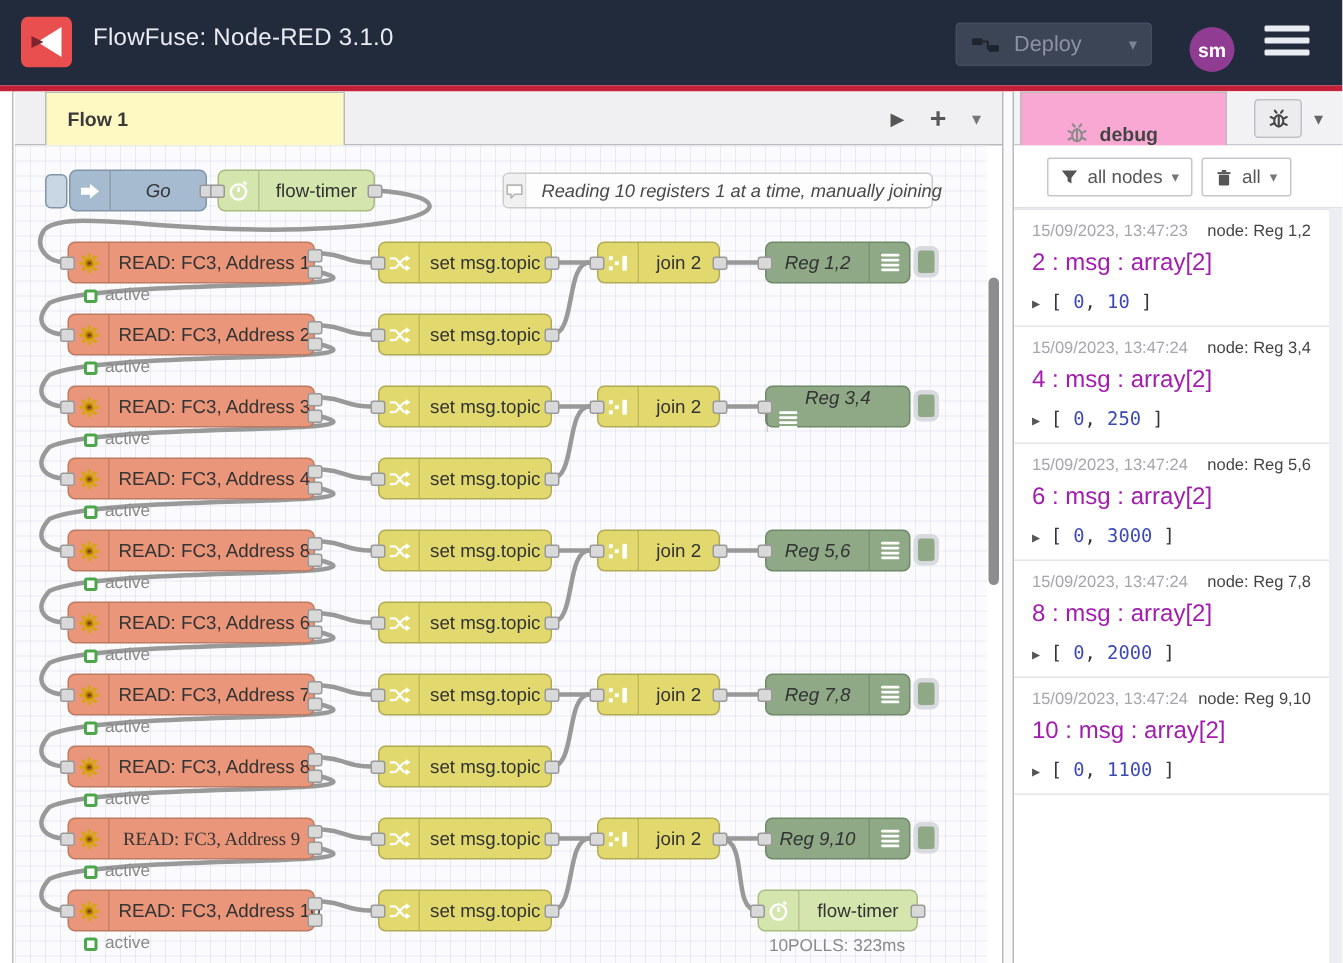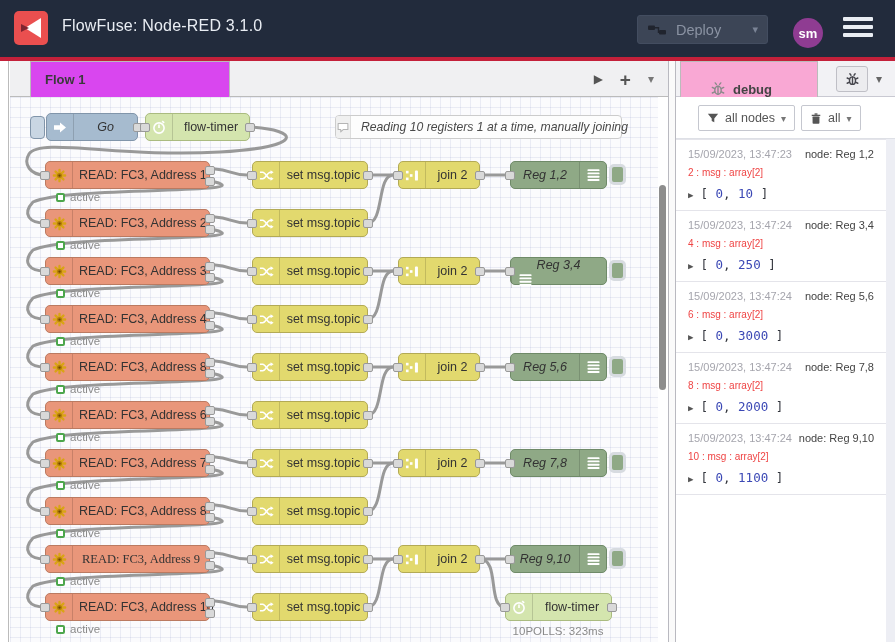--- a/index.html
+++ b/index.html
@@ -16,21 +16,21 @@
   #deploy .dcaret{color:#7b8496;font-size:11px;margin-left:auto;}
   #avatar{position:absolute;left:793px;top:18px;width:30px;height:30px;border-radius:50%;
           background:#8f3c92;color:#fff;font-size:13px;font-weight:bold;display:flex;
           align-items:center;justify-content:center;cursor:pointer;}
   #menu{position:absolute;left:843px;top:17px;width:30px;height:24px;cursor:pointer;}
   #menu span{display:block;height:4px;border-radius:1px;background:#e9edf3;margin-bottom:4px;}
   #redline{position:absolute;left:0;top:57px;width:895px;height:4px;background:#c4203a;}
   
   #palette{position:absolute;left:0;top:61px;width:9px;height:581px;background:#fff;border-right:1px solid #bbb;box-sizing:border-box;}
   #tabbar{position:absolute;left:10px;top:61px;width:658px;height:36px;background:#f0f0f2;border-bottom:1px solid #bbb;box-sizing:border-box;}
-  .tab{position:absolute;left:20px;top:0;width:200px;height:36px;background:#d946ef;border:1px solid #bbb;border-bottom:none;box-sizing:border-box;display:flex;align-items:center;padding-left:14px;font-size:13px;font-weight:600;color:#3a3a3a;cursor:pointer;}
+  .tab{position:absolute;left:20px;top:0;width:200px;height:36px;background:#fef9c3;border:1px solid #bbb;border-bottom:none;box-sizing:border-box;display:flex;align-items:center;padding-left:14px;font-size:13px;font-weight:600;color:#3a3a3a;cursor:pointer;}
   #tab-actions{position:absolute;right:14px;top:0;height:36px;display:flex;align-items:center;gap:17px;color:#555;}
   #tab-actions .play{font-size:12px;cursor:pointer;}
   #tab-actions .plus{font-size:19px;font-weight:bold;cursor:pointer;line-height:1;}
   #tab-actions .caret{font-size:12px;color:#777;cursor:pointer;}
   
   #canvas{position:absolute;left:10px;top:97px;width:648px;height:545px;background:#fbfbfd;
     background-image:linear-gradient(rgba(140,150,200,.16) 1px,transparent 1px),
                      linear-gradient(90deg,rgba(140,150,200,.16) 1px,transparent 1px);
     background-size:10px 10px;overflow:hidden;}
   #wires{position:absolute;left:0;top:0;}
@@ -68,21 +68,21 @@
   #side-tab .stlabel{font-size:13px;font-weight:bold;color:#444;}
   #pane-btn{position:absolute;left:160px;top:5px;width:32px;height:26px;background:#ececef;border:1px solid #bfbfc6;border-radius:3px;box-sizing:border-box;display:flex;align-items:center;justify-content:center;cursor:pointer;}
   #side-caret{position:absolute;left:200px;top:11px;font-size:12px;color:#666;cursor:pointer;}
   #filter-row{position:absolute;left:0;top:36px;width:219px;height:42px;background:#fff;border-bottom:1px solid #dee0e6;box-sizing:border-box;}
   .fbtn{position:absolute;top:8px;height:26px;background:#fff;border:1px solid #c5c7cf;border-radius:2px;box-sizing:border-box;display:inline-flex;align-items:center;gap:6px;padding:0 8px;font-size:12.5px;color:#555;cursor:pointer;}
   .fbtn .fcaret{font-size:10px;color:#777;}
   #messages{position:absolute;left:0;top:78px;width:210px;height:503px;overflow:hidden;border-top:1px solid #e4e4ea;}
   .msg{padding:8px 12px 9px;border-bottom:1px solid #e4e4ea;}
   .msg-meta{display:flex;justify-content:space-between;font-size:11px;color:#a5a5ad;}
   .msg-meta .mnode{color:#444;}
-  .msg-topic{margin-top:7px;font-size:10px;color:#ef4444;}
+  .msg-topic{margin-top:7px;font-size:16px;color:#a21caf;}
   .msg-payload{margin-top:8px;font-family:"DejaVu Sans Mono",monospace;font-size:12.5px;color:#33363d;}
   .msg-payload .caret{font-size:9px;color:#555;margin-right:7px;}
   .msg-payload .num{color:#3b48b5;}
   #side-scroll{position:absolute;right:0;top:78px;width:9px;height:503px;background:#edeef4;}
 </style>
 </head>
 <body>
 
 <div id="header">
   <svg id="logo" viewBox="0 0 34 34">

